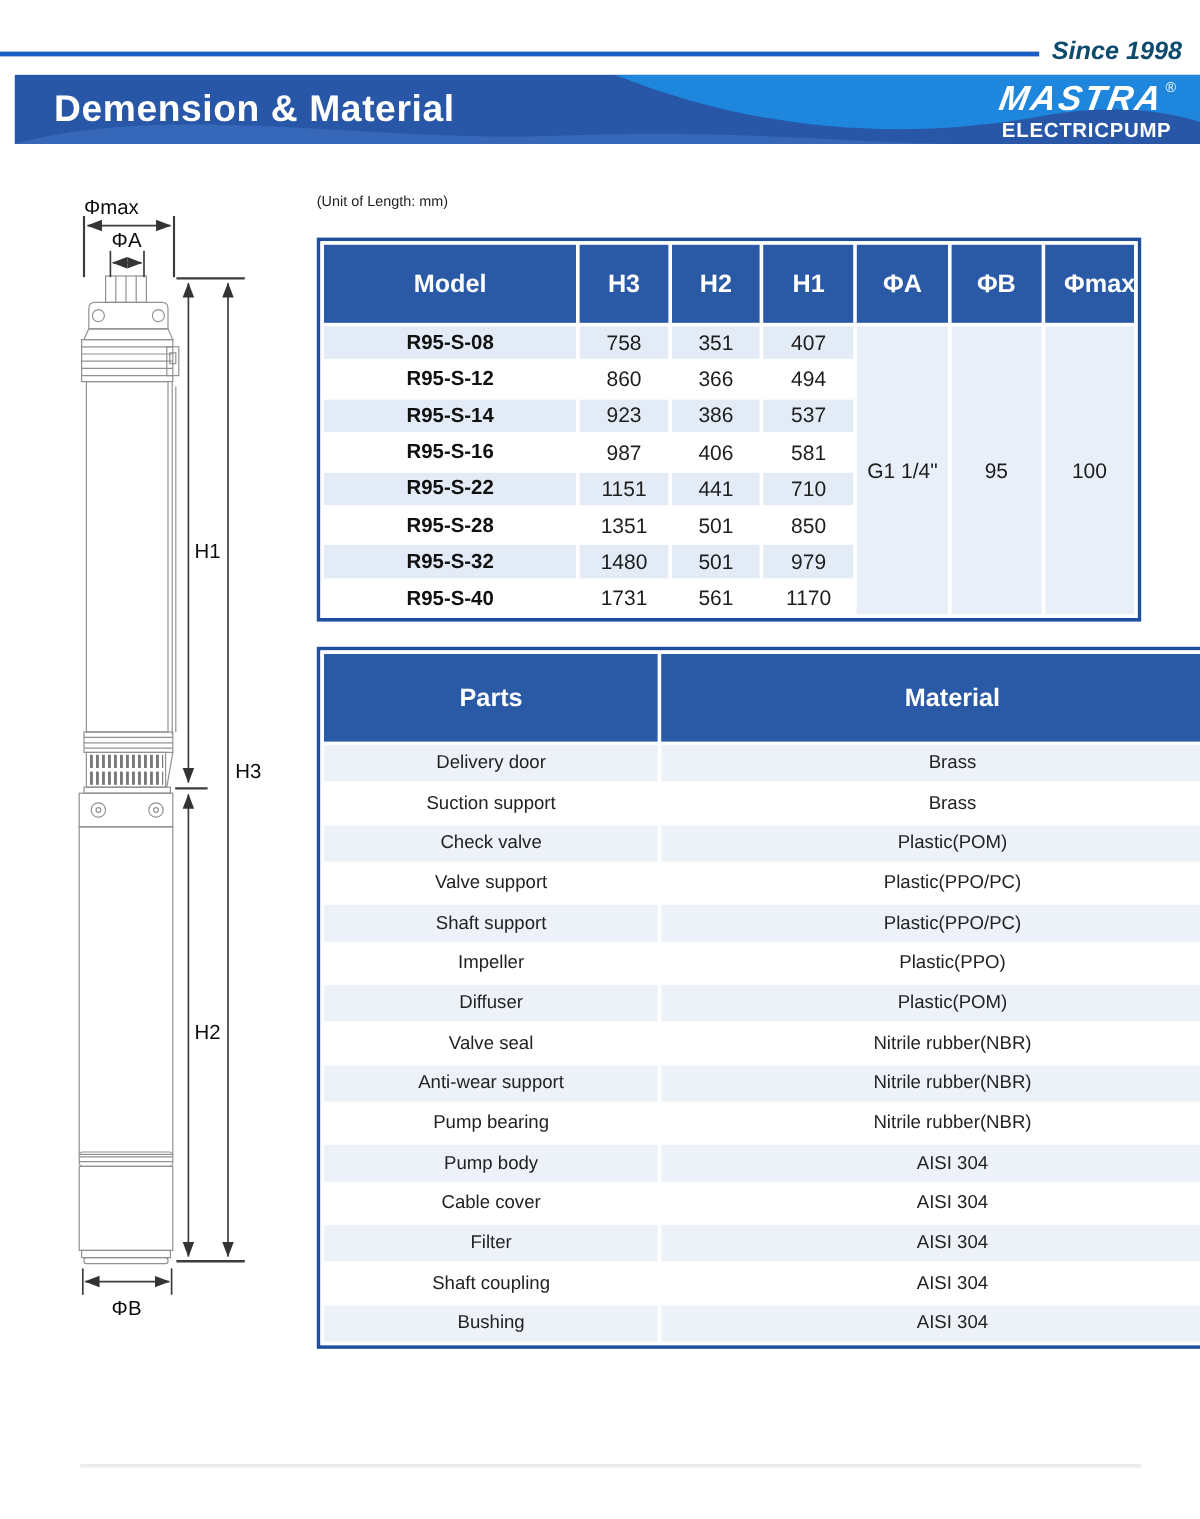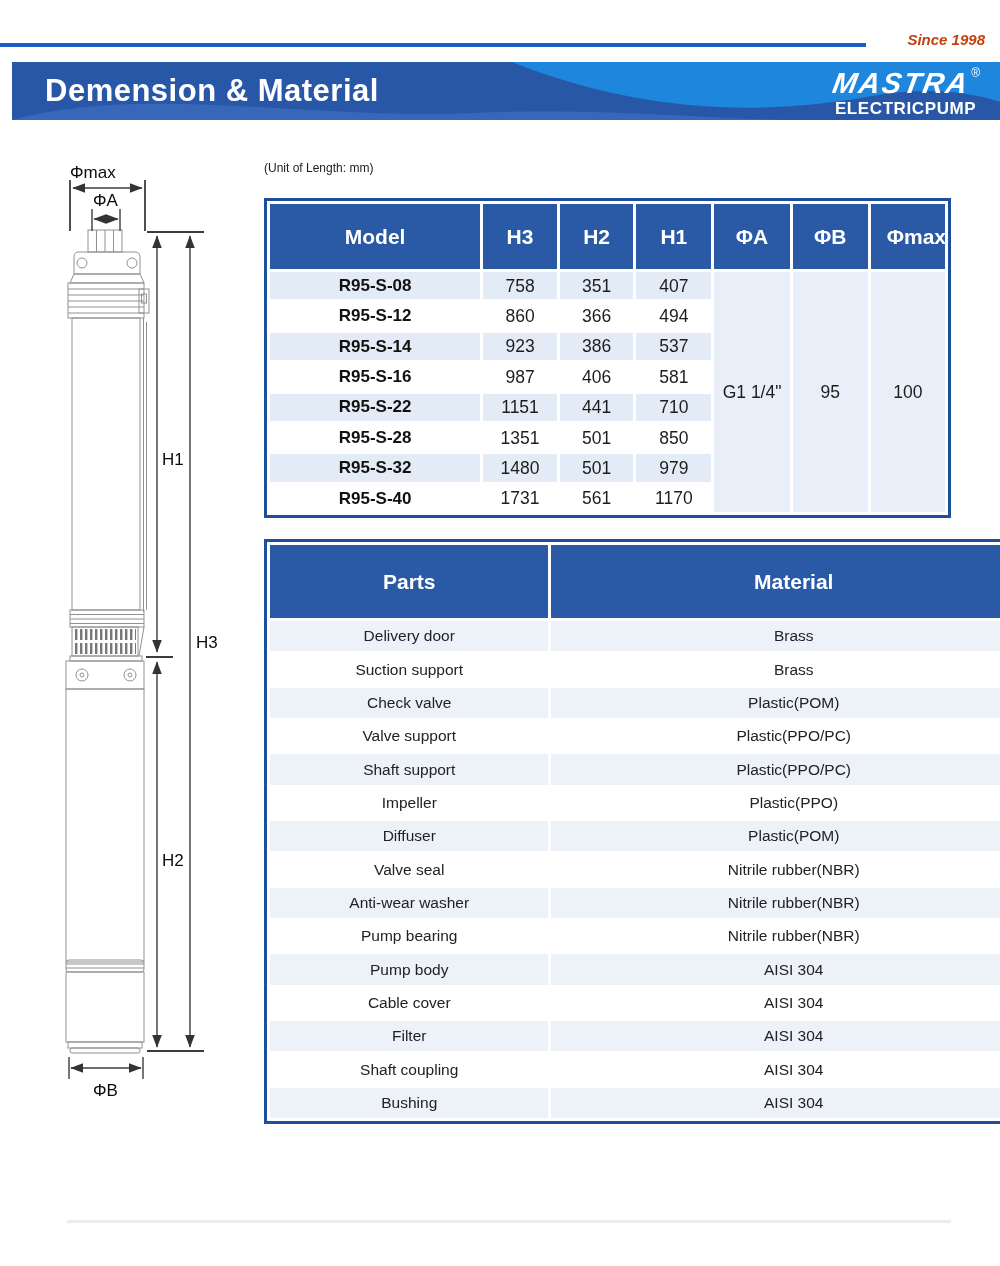--- a/index.html
+++ b/index.html
@@ -1,21 +1,21 @@
 <!DOCTYPE html>
 <html><head>
 <meta charset="utf-8">
 <style>
   html,body{margin:0;padding:0;background:#fff;}
   body{font-family:"Liberation Sans","DejaVu Sans",sans-serif;-webkit-font-smoothing:antialiased;}
   .page{position:relative;width:1000px;height:1266px;background:#fff;overflow:hidden;}
 
   
   .top-rule{position:absolute;left:0;top:43px;width:866px;height:4px;background:#1a5ec4;}
-  .since{position:absolute;right:15px;top:31px;font-size:15px;font-weight:bold;font-style:italic;color:#c2410c;text-align:center;}
+  .since{position:absolute;right:15px;top:31px;font-size:21px;font-weight:bold;font-style:italic;color:#0c4a6e;text-align:center;}
 
   
   .banner{position:absolute;left:12px;top:62px;width:1000px;height:58px;overflow:hidden;}
   .banner-bg{position:absolute;left:0;top:0;width:100%;height:100%;}
   .banner-title{position:absolute;left:33px;top:0;line-height:58px;font-size:31px;font-weight:bold;color:#fff;letter-spacing:0.5px;}
   .logo{position:absolute;right:34px;top:7px;color:#fff;text-align:center;line-height:1;}
   .logo-brand{display:inline-block;font-style:italic;font-weight:bold;font-size:29px;letter-spacing:2px;transform:skewX(-10deg);}
   .logo-reg{font-size:12px;vertical-align:top;position:relative;top:-2px;left:2px;}
   .logo-sub{font-weight:bold;font-size:17px;letter-spacing:0.6px;margin-top:2px;}
 
@@ -271,21 +271,21 @@
           </tr>
         <tr>
             <td>Diffuser</td>
             <td>Plastic(POM)</td>
           </tr>
         <tr>
             <td>Valve seal</td>
             <td>Nitrile rubber(NBR)</td>
           </tr>
         <tr>
-            <td>Anti-wear washer</td>
+            <td>Anti-wear support</td>
             <td>Nitrile rubber(NBR)</td>
           </tr>
         <tr>
             <td>Pump bearing</td>
             <td>Nitrile rubber(NBR)</td>
           </tr>
         <tr>
             <td>Pump body</td>
             <td>AISI 304</td>
           </tr>

